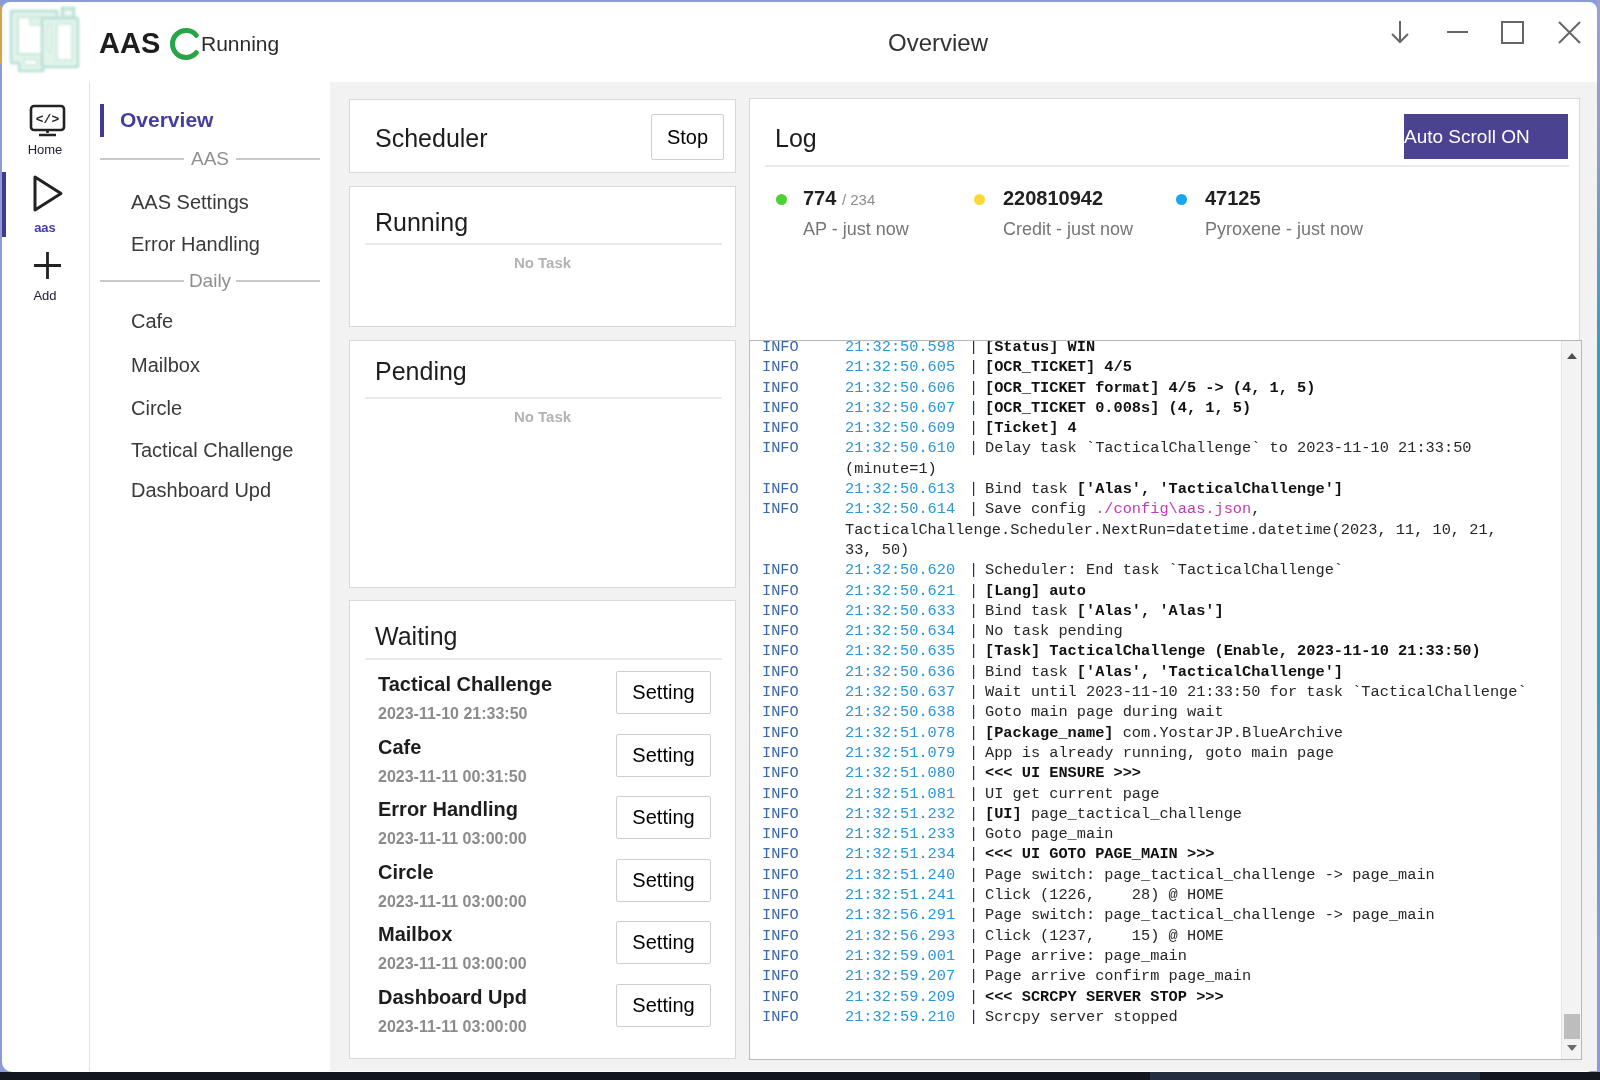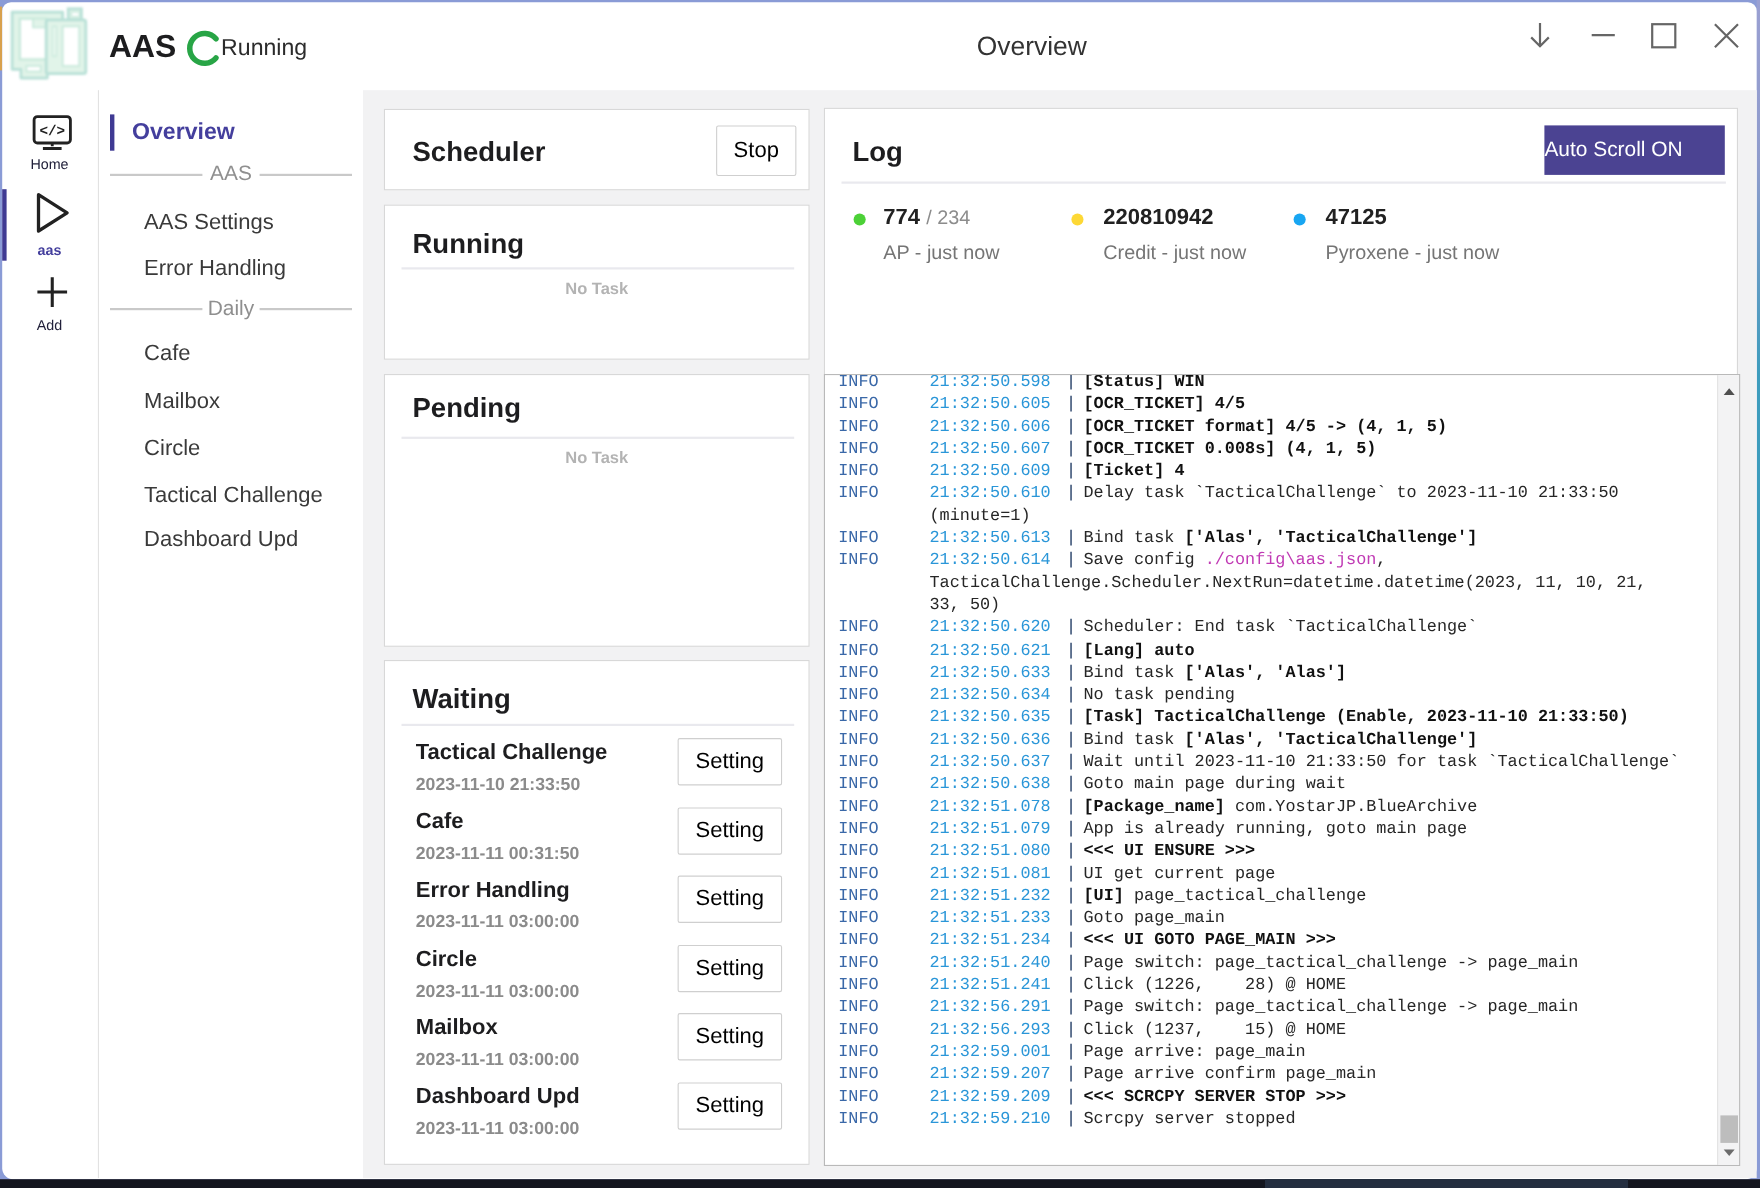--- a/index.html
+++ b/index.html
@@ -16,34 +16,34 @@
 #selbar{position:absolute;left:2px;top:172px;width:4px;height:65px;background:#3f3a93}
 
 .ov-bar{position:absolute;left:100px;top:104px;width:4px;height:33px;background:#3f3a93}
 .ov-txt{position:absolute;left:120px;top:108px;font-size:21px;font-weight:700;color:#443f9d}
 .sdiv{position:absolute;width:220px;left:100px;height:22px;color:#8f8f8f;font-size:19px;text-align:center}
 .sdiv .ln{position:absolute;top:10px;height:2px;background:#c9c9c9}
 .m2{position:absolute;left:131px;font-size:20px;color:#3a3a3a}
 
 #content{position:absolute;left:330px;top:82px;width:1267px;height:989px;background:#f2f2f3}
 .card{position:absolute;background:#fff;border:1px solid #d8d8d8}
-.ctitle{position:absolute;left:25px;font-size:25px;font-weight:700;color:#1d1d1f}
+.ctitle{position:absolute;left:25px;font-size:25px;font-weight:400;color:#1d1d1f}
 .cdiv{position:absolute;left:15px;height:2px;background:#e9e9ee}
 .notask{position:absolute;width:100%;text-align:center;font-size:15px;font-weight:700;color:#b3b3b3}
 .btn{border:1px solid #cfcfcf;background:#fff;color:#000000;text-align:center}
 #stopbtn{position:absolute;left:301px;top:14px;width:73px;height:46px;font-size:20px;line-height:44px;border-radius:2px}
 .wrow{position:absolute;left:0;width:100%;height:62px}
 .wname{position:absolute;left:28px;top:2px;font-size:20px;font-weight:700;color:#1d1d1f}
 .wdate{position:absolute;left:28px;top:34px;font-size:16px;font-weight:700;color:#8b8b8b}
 .setbtn{position:absolute;left:266px;top:0;width:95px;height:43px;font-size:20px;line-height:41px;border-radius:2px}
 
 #autoscroll{position:absolute;left:654px;top:15px;width:164px;height:45px;background:#4b4392;color:#fff;font-size:19px;line-height:45px}
 .dot{position:absolute;width:11px;height:11px;border-radius:50%}
 .statv{position:absolute;top:89px;font-size:20px;line-height:20px;font-weight:700;color:#212121}
-.statv small{font-size:18px;font-weight:400;color:#8c8c8c}
+.statv small{font-size:15px;font-weight:400;color:#8c8c8c}
 .statl{position:absolute;top:121px;font-size:18px;line-height:18px;color:#757575}
 #logbox{position:absolute;left:-1px;top:241px;width:833px;height:720px;border:1px solid #b9b9b9;background:#fff;overflow:hidden}
 #loglines{position:absolute;left:0;top:-4px;width:810px}
 .lr{position:relative;height:20.3px;white-space:pre;font-family:"Liberation Mono",monospace;font-size:15.3px;line-height:20.3px;color:#262626}
 .lr span,.lr b{position:static}
 .lr .lv{position:absolute;left:12px;color:#3a68a8}
 .lr .tm{position:absolute;left:95px;color:#2a96d8}
 .lr .pb{position:absolute;left:219px;color:#16325c}
 .lr .ms{position:absolute;left:235px}
 .lr .ct{position:absolute;left:95px}

